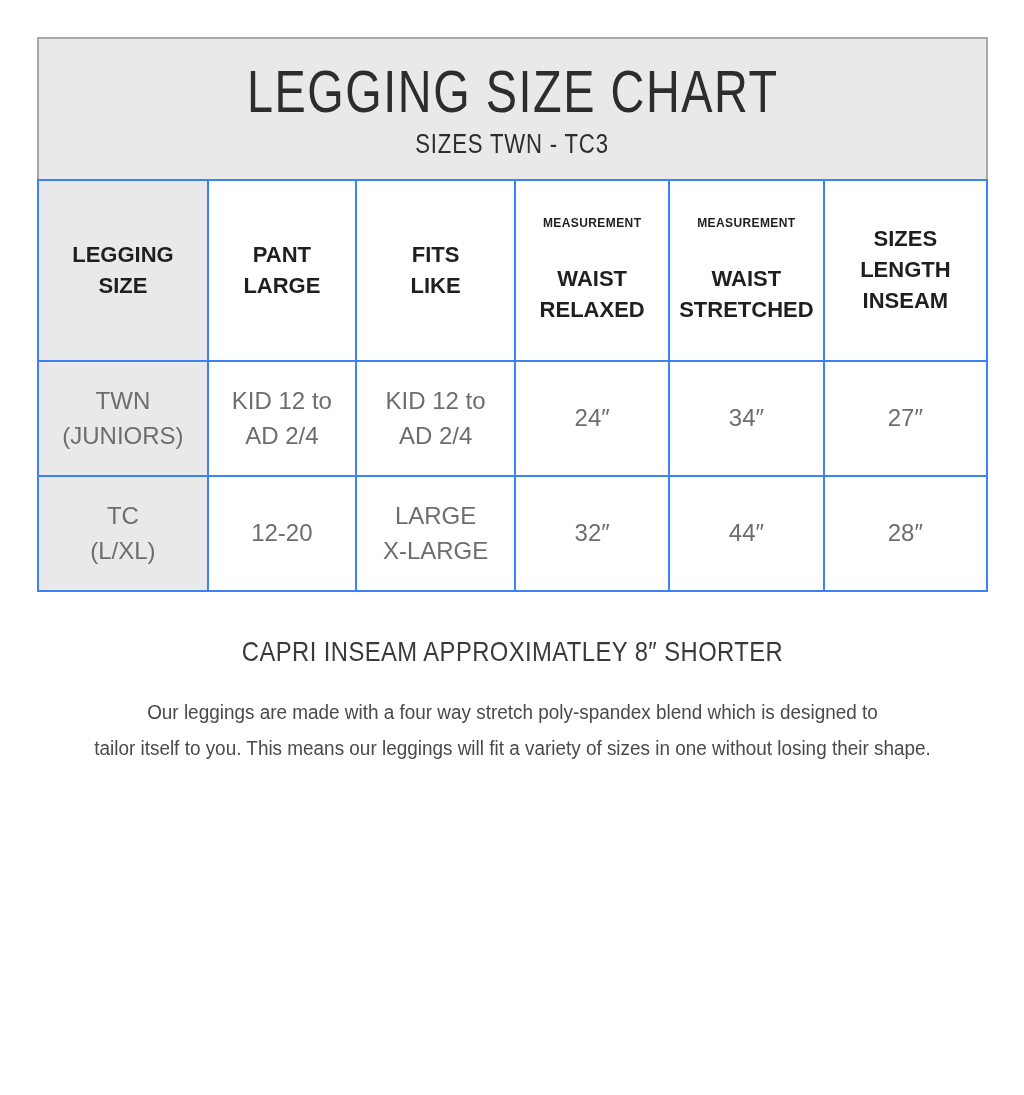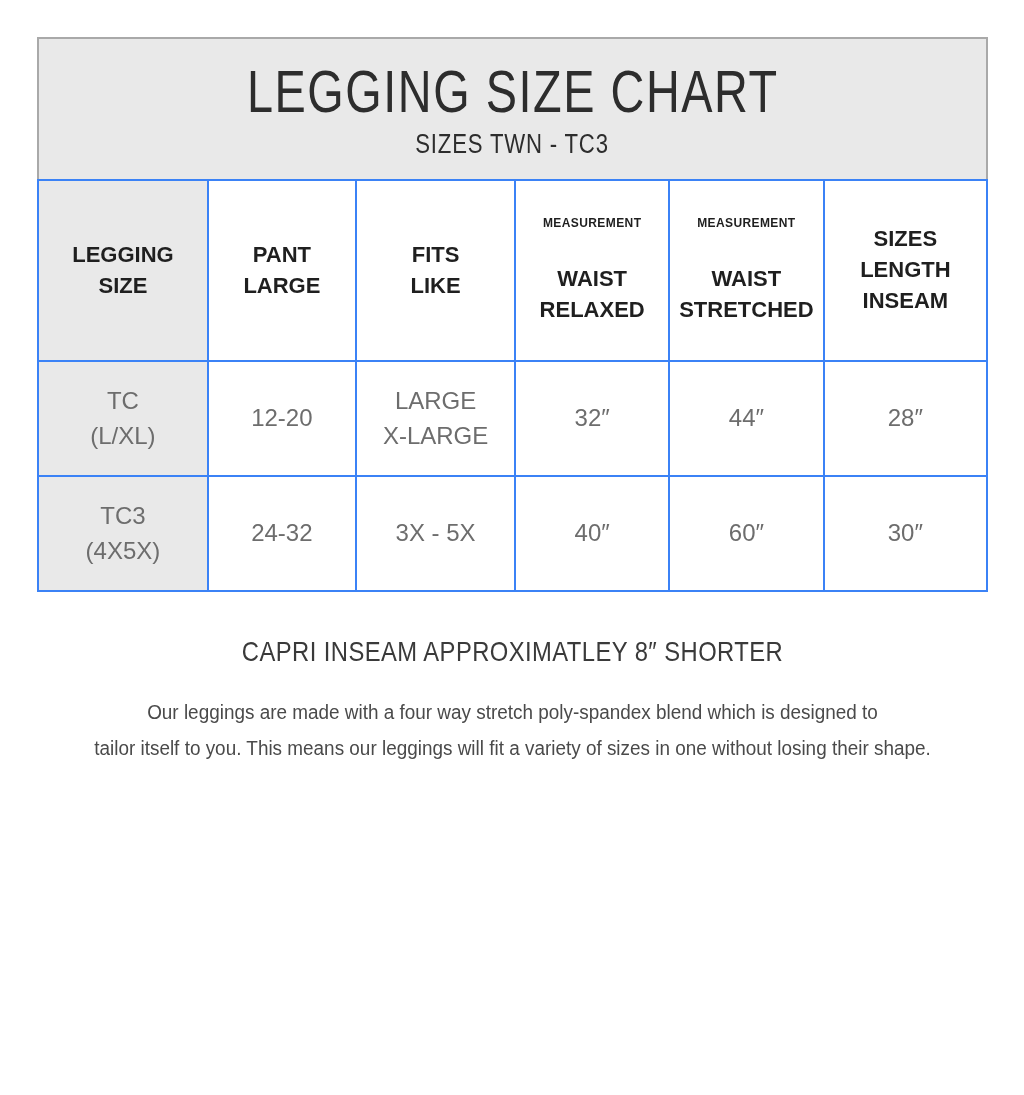--- a/index.html
+++ b/index.html
@@ -103,37 +103,39 @@
 STRETCHED</span>
         </th>
         <th>
           <span class="hlabel">SIZES LENGTH
 INSEAM</span>
         </th>
       </tr>
     </thead>
     <tbody>
       <tr>
+        <td class="shade">TWN
+(JUNIORS)</td>
+        <td>KID 12 to
+AD 2/4</td>
+        <td>KID 12 to
+AD 2/4</td>
+        <td>24″</td>
+        <td>34″</td>
+        <td>27″</td>
+      </tr>
+      <tr>
         <td class="shade">TC
 (L/XL)</td>
         <td>12-20</td>
         <td>LARGE
 X-LARGE</td>
         <td>32″</td>
         <td>44″</td>
         <td>28″</td>
-      </tr>
-      <tr>
-        <td class="shade">TC3
-(4X5X)</td>
-        <td>24-32</td>
-        <td>3X - 5X</td>
-        <td>40″</td>
-        <td>60″</td>
-        <td>30″</td>
       </tr>
     </tbody>
   </table>
 
   <div class="capri-note">CAPRI INSEAM APPROXIMATLEY 8″ SHORTER</div>
   <p class="description">Our leggings are made with a four way stretch poly-spandex blend which is designed to
 tailor itself to you. This means our leggings will fit a variety of sizes in one without losing their shape.</p>
 
 </div>
 

